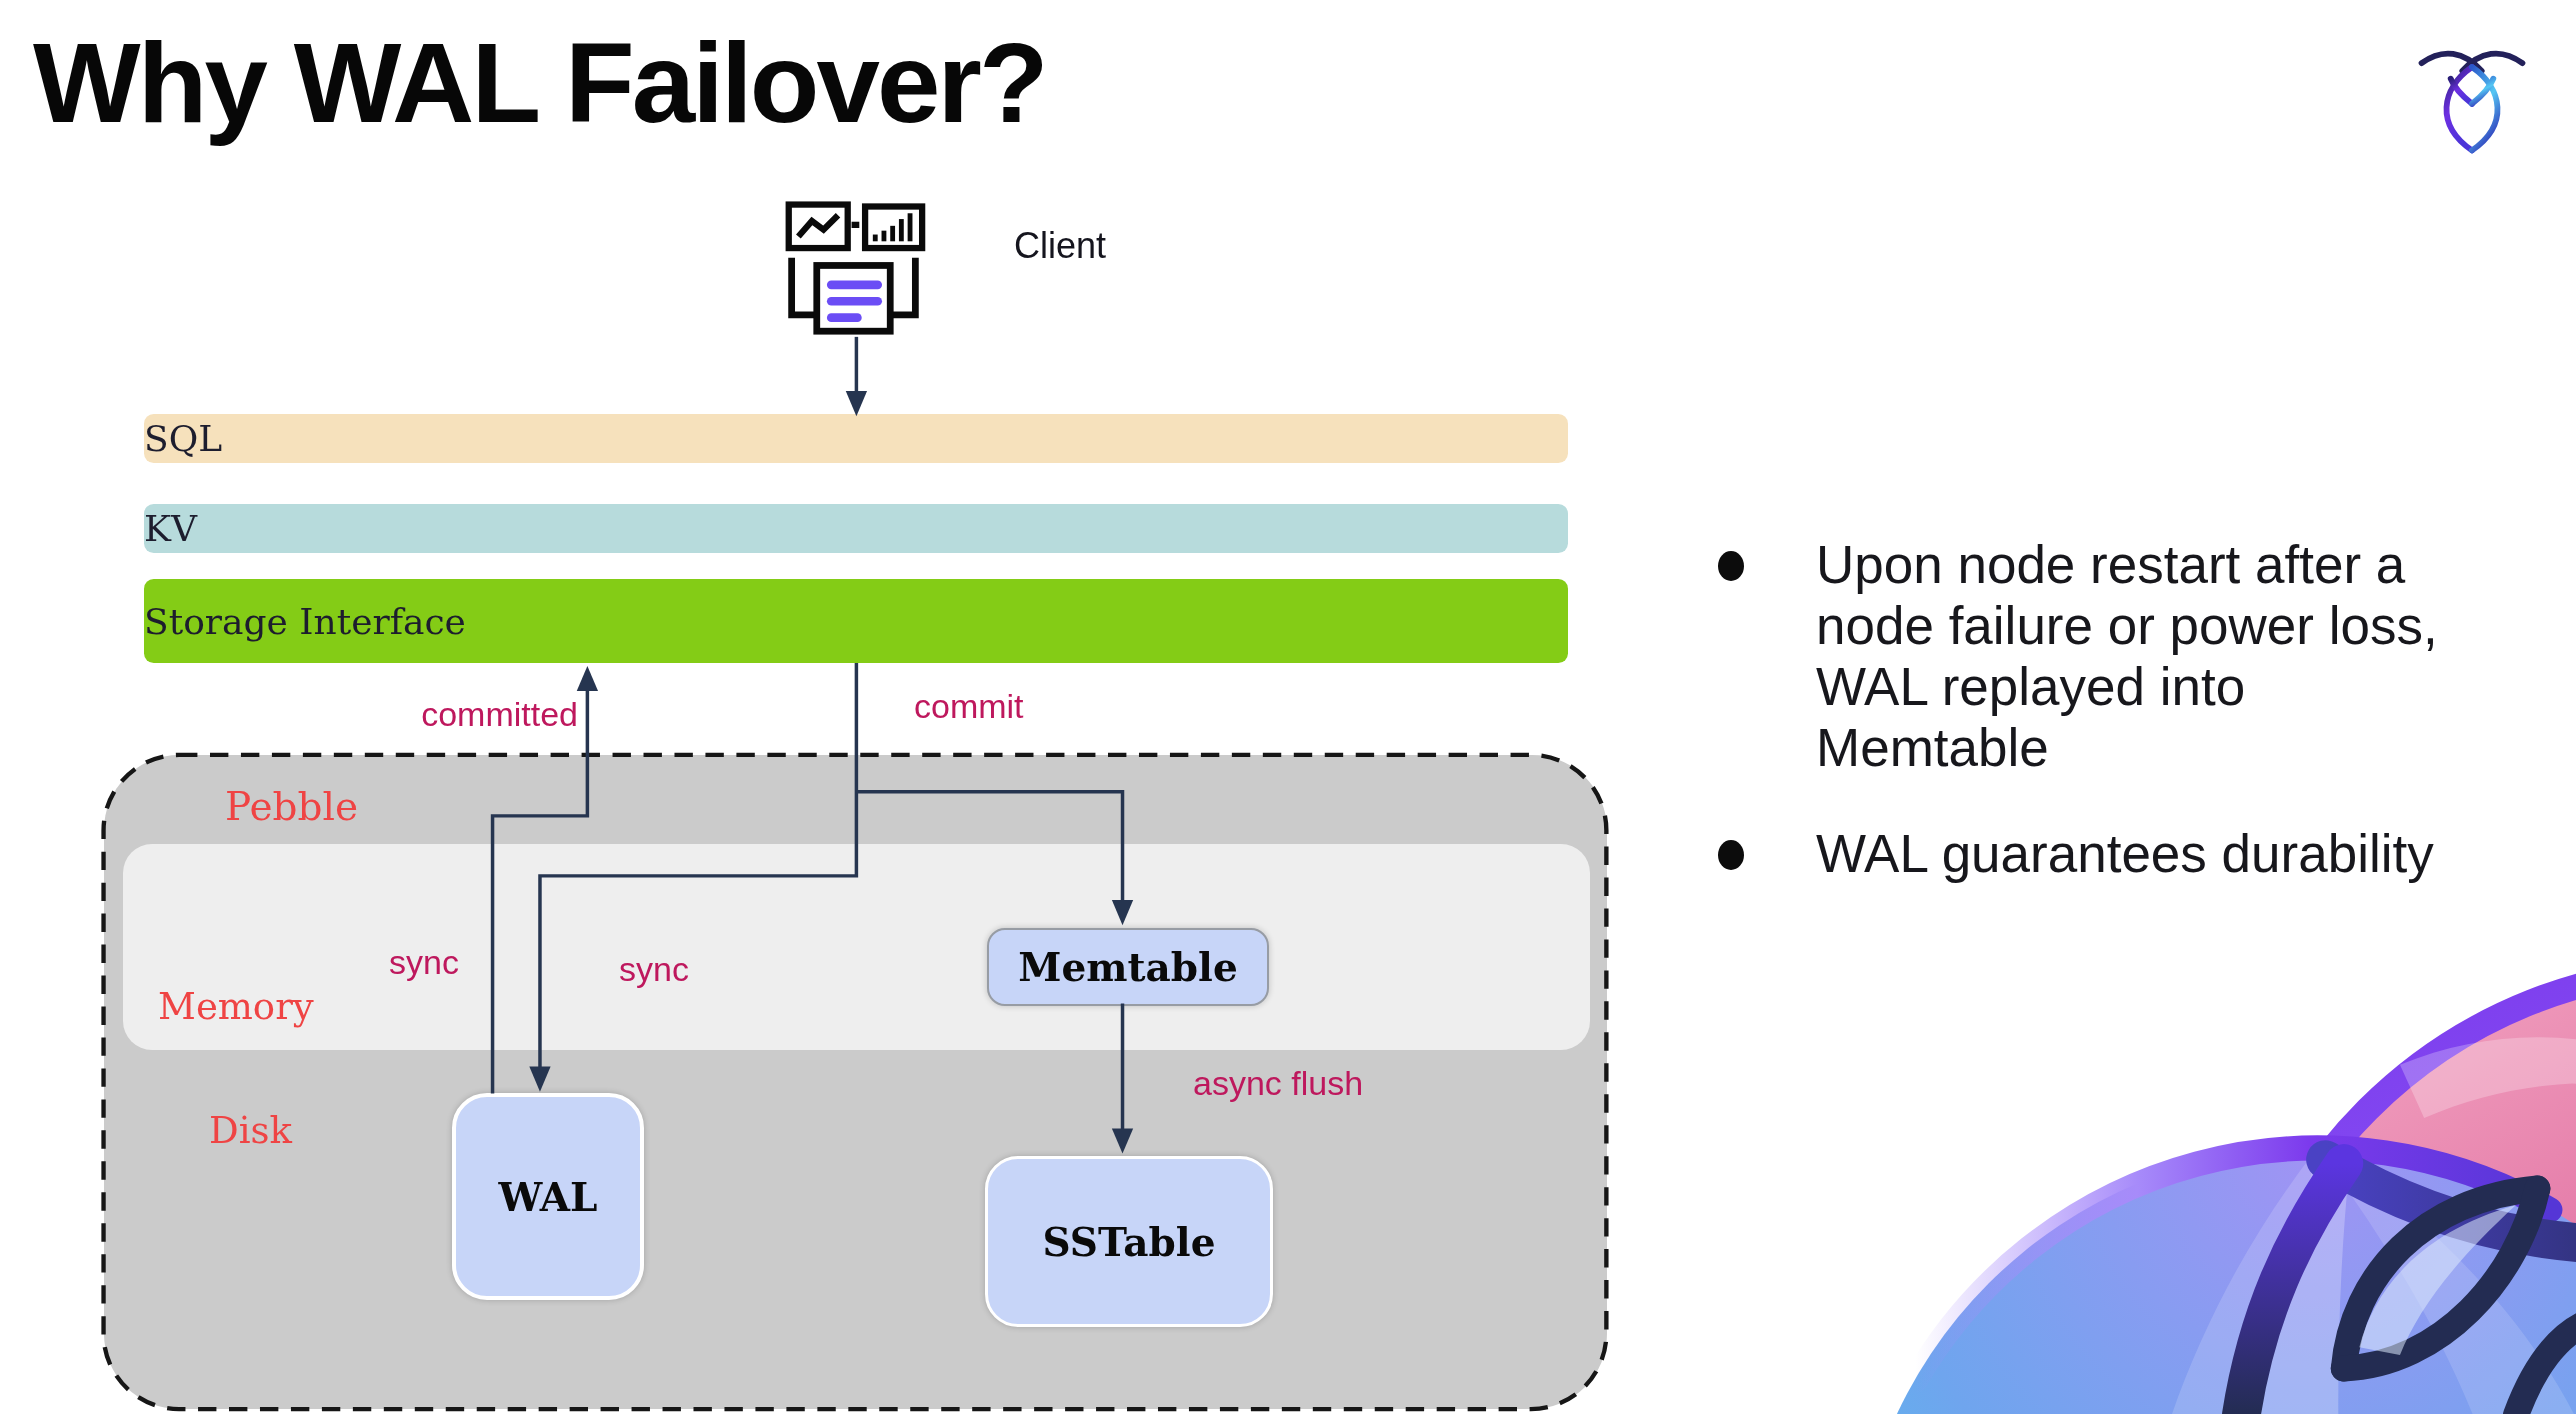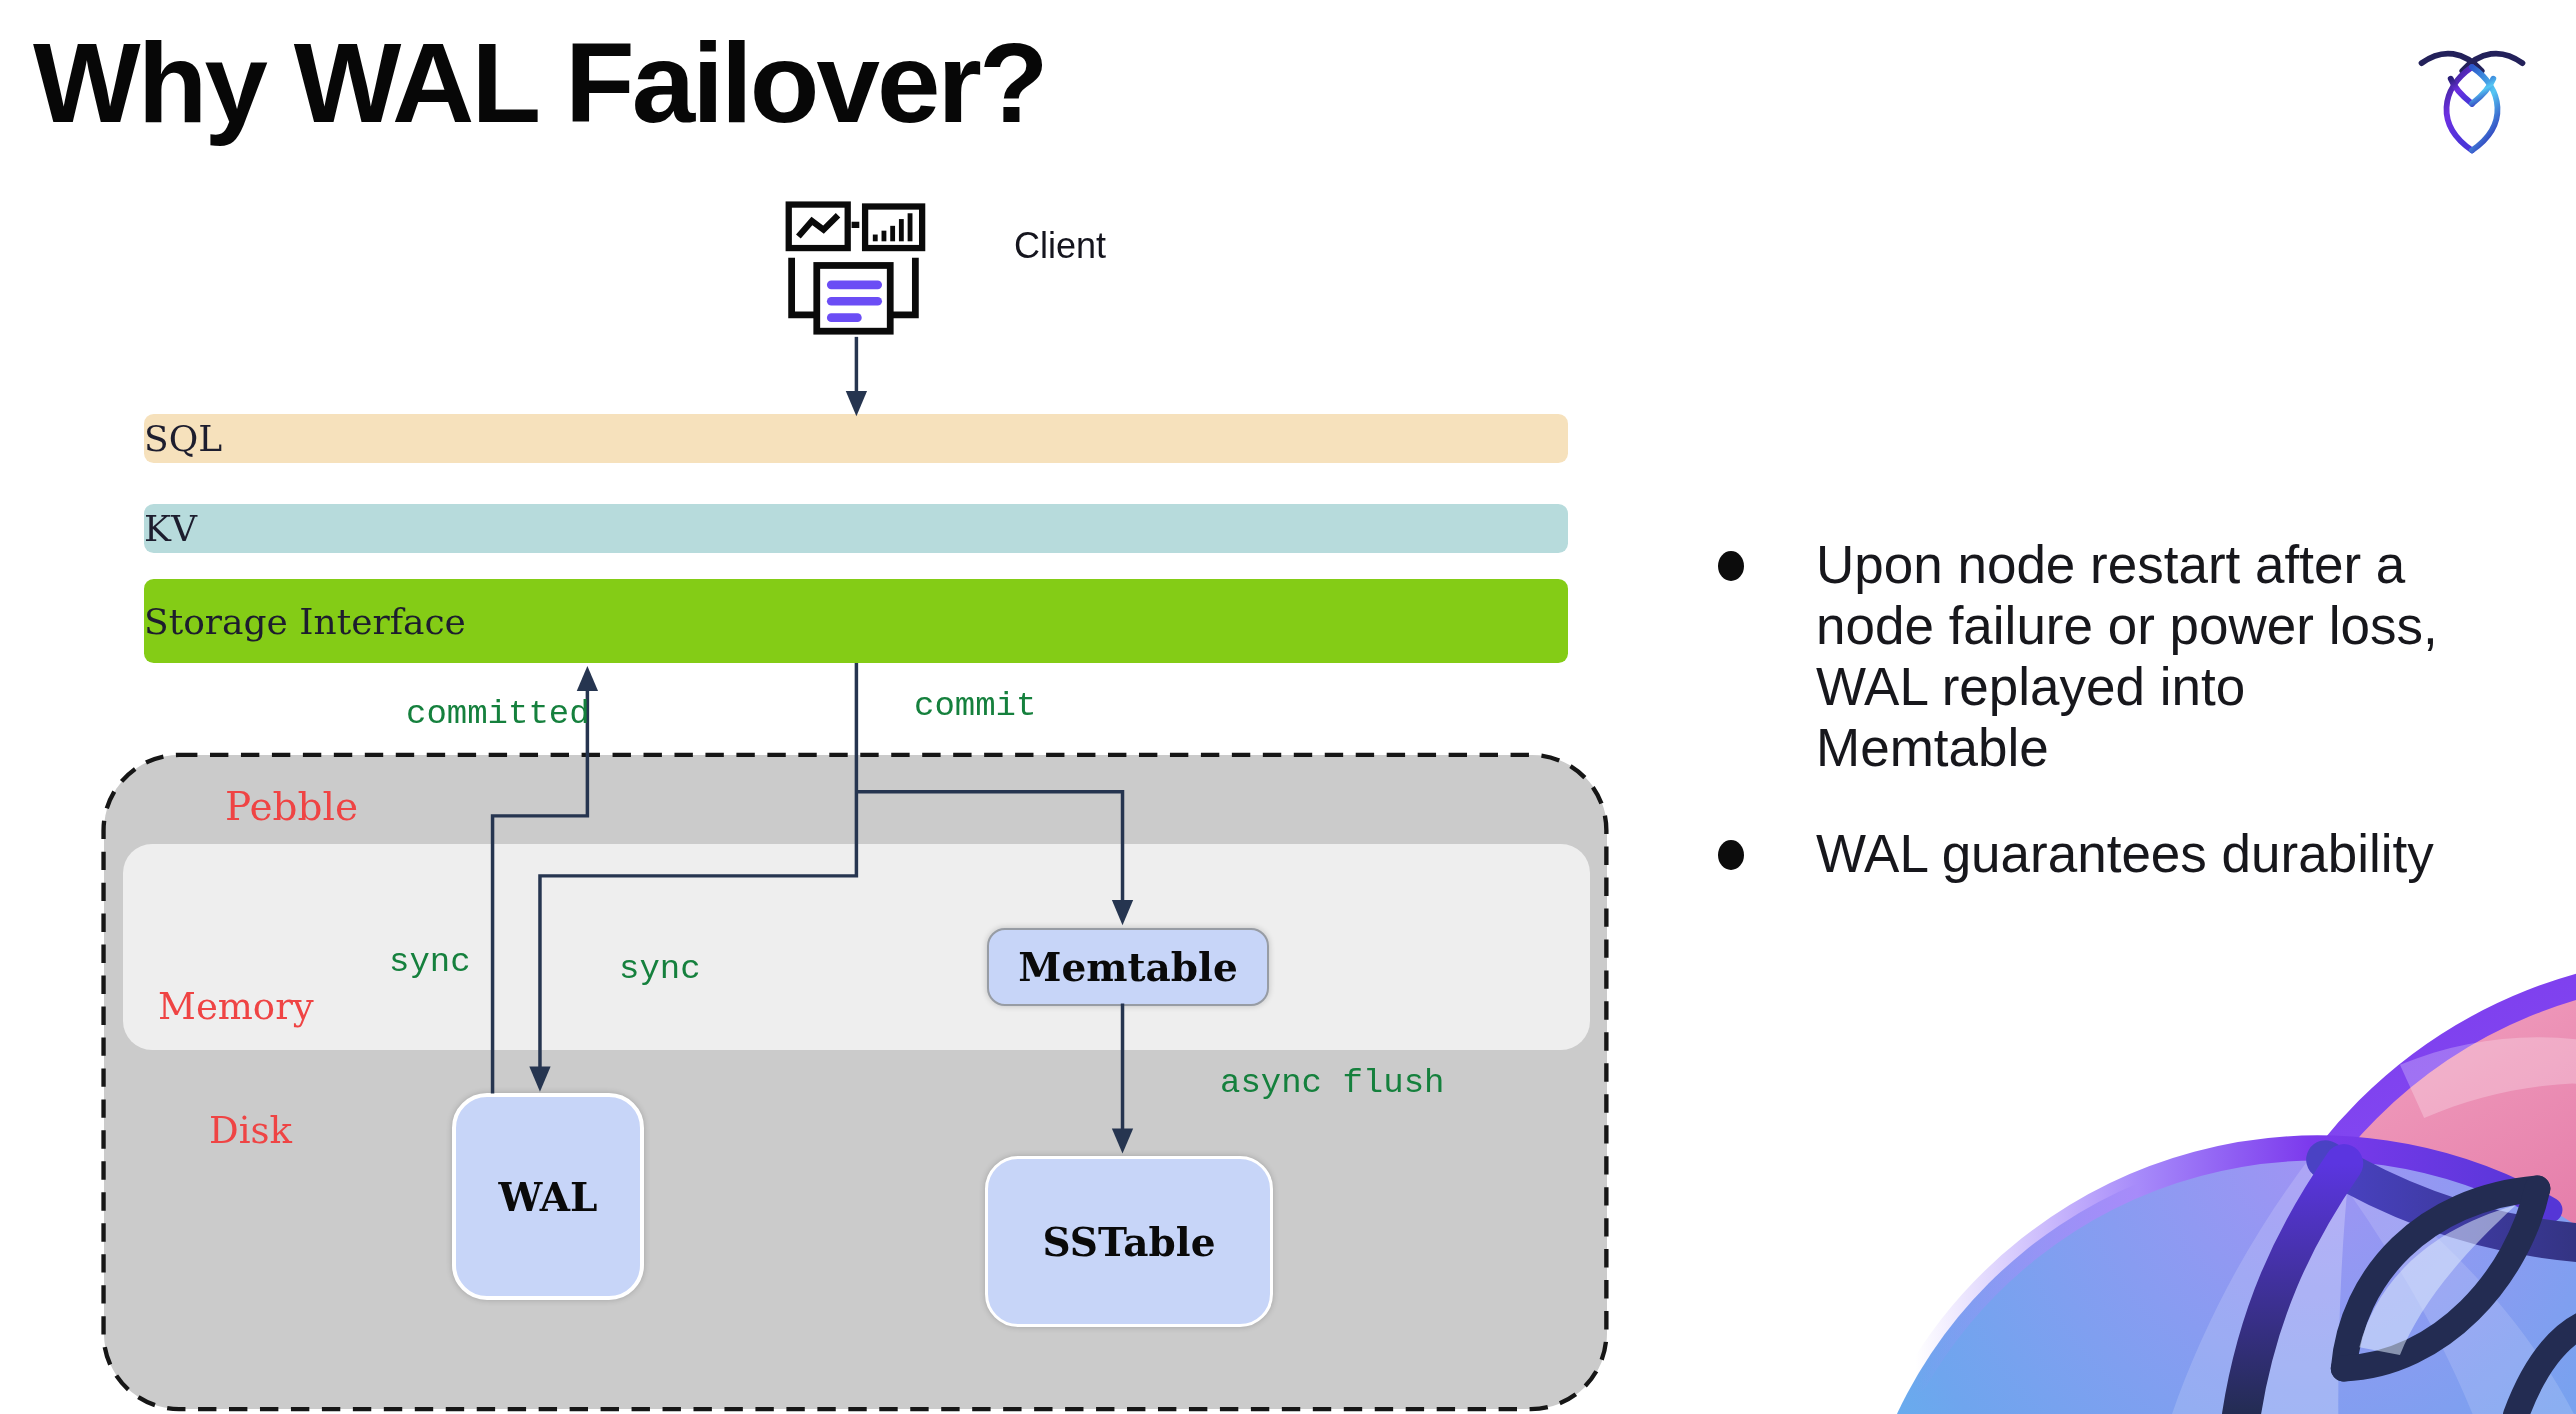--- a/index.html
+++ b/index.html
@@ -30,26 +30,26 @@
   
   .node{
     background:var(--node-fill,#c7d5f8);display:flex;align-items:center;justify-content:center;
     font-family:"DejaVu Serif", serif;font-weight:bold;font-size:39px;color:#0a0a0a;
     box-shadow:0 0 6.8px rgba(0,0,0,0.20);
   }
   .node-wal{left:452px;top:1093px;width:184px;height:199px;border:4.8px solid #ffffff;border-radius:35px;}
   .node-memtable{left:987px;top:928px;width:278px;height:74px;border:2.9px solid #979ca4;border-radius:18px;}
   .node-sstable{left:985px;top:1156px;width:282px;height:165px;border:3.9px solid #ffffff;border-radius:33px;}
   
-  .edge-label{font-size:34px;color:#15803d;font-family:Liberation Mono, monospace;}
+  .edge-label{font-size:34px;color:#be185d;font-family:Liberation Sans, sans-serif;}
   .lbl-committed{left:406px;top:695px;width:172px;text-align:right;}
   .lbl-commit{left:914px;top:687px;}
   .lbl-sync1{left:389px;top:943px;}
   .lbl-sync2{left:619px;top:950px;}
-  .lbl-async{left:1220px;top:1064px;}
+  .lbl-async{left:1193px;top:1064px;}
   .lbl-client{left:1014px;top:225px;font-size:36px;color:#15151e;}
   
   .bullets{left:1709px;top:534px;width:735px;list-style:none;margin:0;padding:0;}
   .bullets li{
     position:relative;padding-left:107px;margin-bottom:45px;
     font-size:53px;line-height:61px;color:#17171c;
   }
   .bullets li .dot{
     position:absolute;left:8.7px;top:16.5px;width:26px;height:30px;border-radius:50%;background:#0c0c0c;
   }

